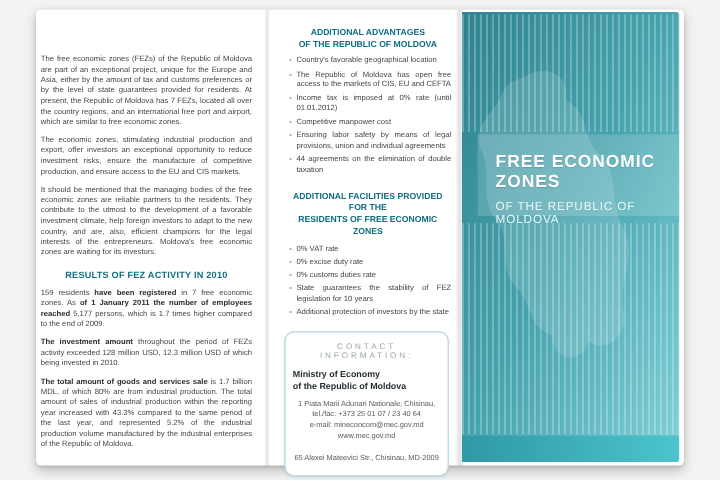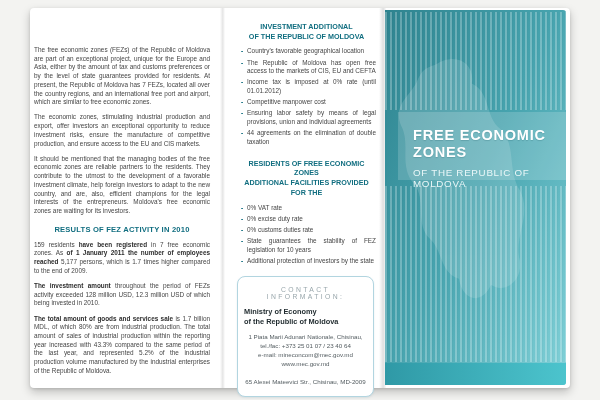--- a/index.html
+++ b/index.html
@@ -120,21 +120,21 @@
       <p class="para"><span>159 residents </span><span class="b">have been registered</span><span> in 7 free economic zones. As </span><span class="b">of 1 January 2011 the number of employees reached</span><span> 5,177 persons, which is 1.7 times higher compared to the end of 2009.</span></p>
       <p class="para"><span class="b">The investment amount</span><span> throughout the period of FEZs activity exceeded 128 million USD, 12.3 million USD of which being invested in 2010.</span></p>
       <p class="para"><span class="b">The total amount of goods and services sale</span><span> is 1.7 billion MDL, of which 80% are from industrial production. The total amount of sales of industrial production within the reporting year increased with 43.3% compared to the same period of the last year, and represented 5.2% of the industrial production volume manufactured by the industrial enterprises of the Republic of Moldova.</span></p>
 
     </div>
 
     <div class="fold-left"></div>
 
     <div class="panel-mid">
       <div class="mid-heading">
-        <div>INVESTMENT ADDITIONAL</div>
+        <div>ADDITIONAL ADVANTAGES</div>
         <div>OF THE REPUBLIC OF MOLDOVA</div>
       </div>
       <ul class="bullets">
           <li>
             <span class="marker">-</span>
             <span class="btext">Country's favorable geographical location</span>
           </li>
           <li>
             <span class="marker">-</span>
             <span class="btext">The Republic of Moldova has open free access to the markets of CIS, EU and CEFTA</span>
@@ -153,22 +153,22 @@
           </li>
           <li>
             <span class="marker">-</span>
             <span class="btext">44 agreements on the elimination of double taxation</span>
           </li>
         </ul>
 
       <div class="section-gap"></div>
 
       <div class="mid-heading">
+        <div>ADDITIONAL FACILITIES PROVIDED FOR THE</div>
         <div>RESIDENTS OF FREE ECONOMIC ZONES</div>
-        <div>ADDITIONAL FACILITIES PROVIDED FOR THE</div>
       </div>
       <ul class="bullets">
           <li>
             <span class="marker">-</span>
             <span class="btext">0% VAT rate</span>
           </li>
           <li>
             <span class="marker">-</span>
             <span class="btext">0% excise duty rate</span>
           </li>

